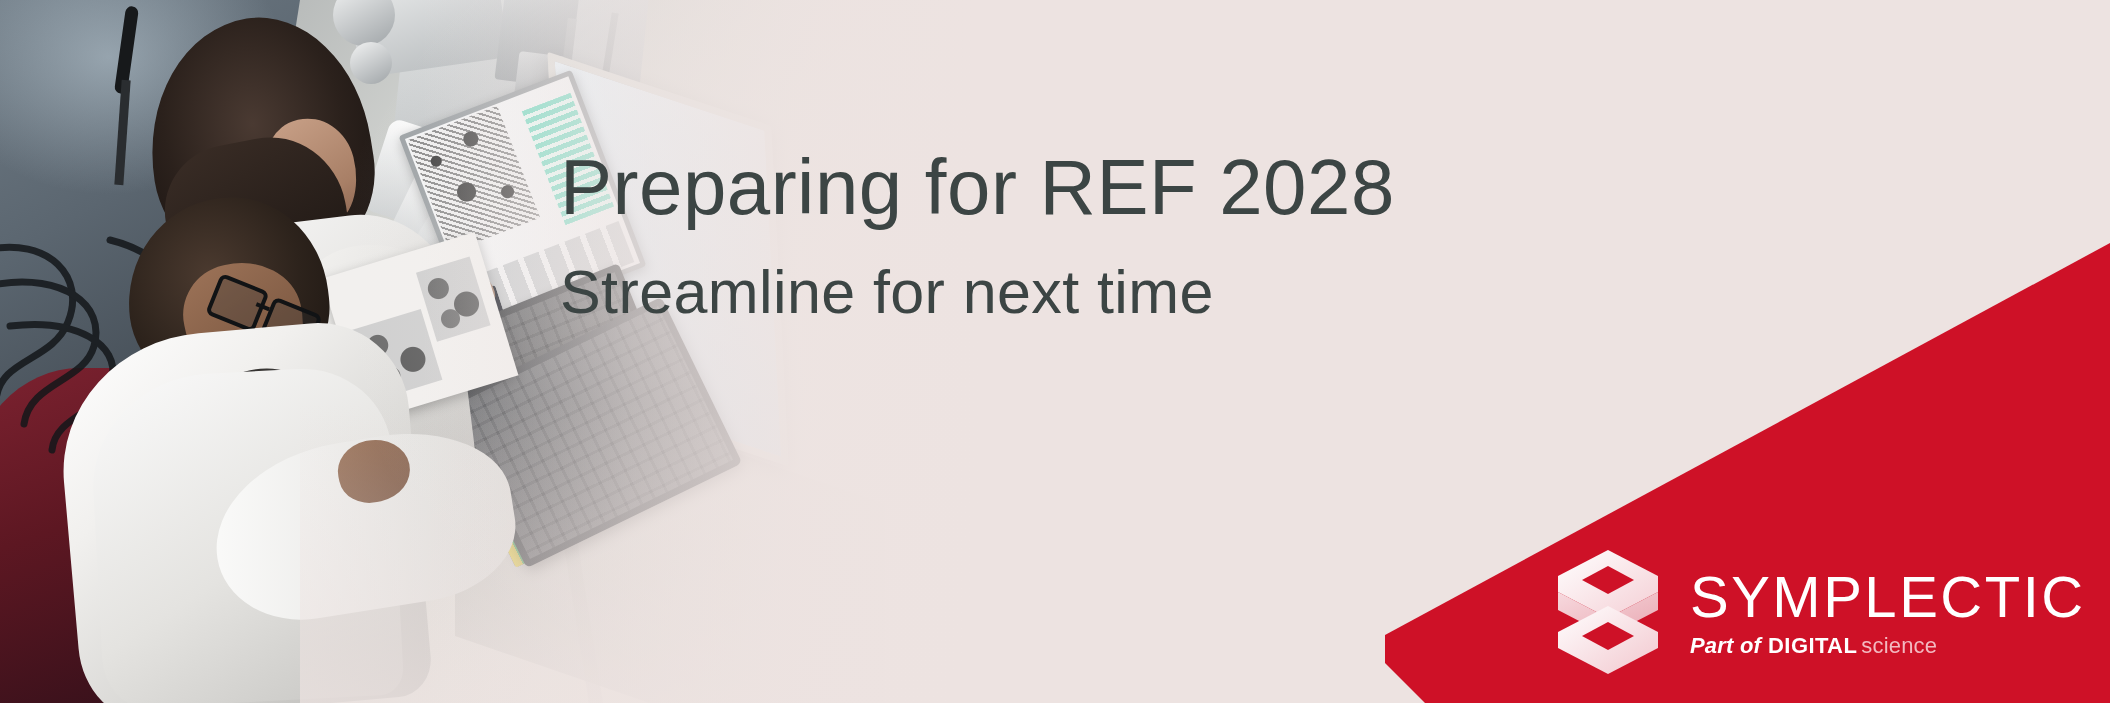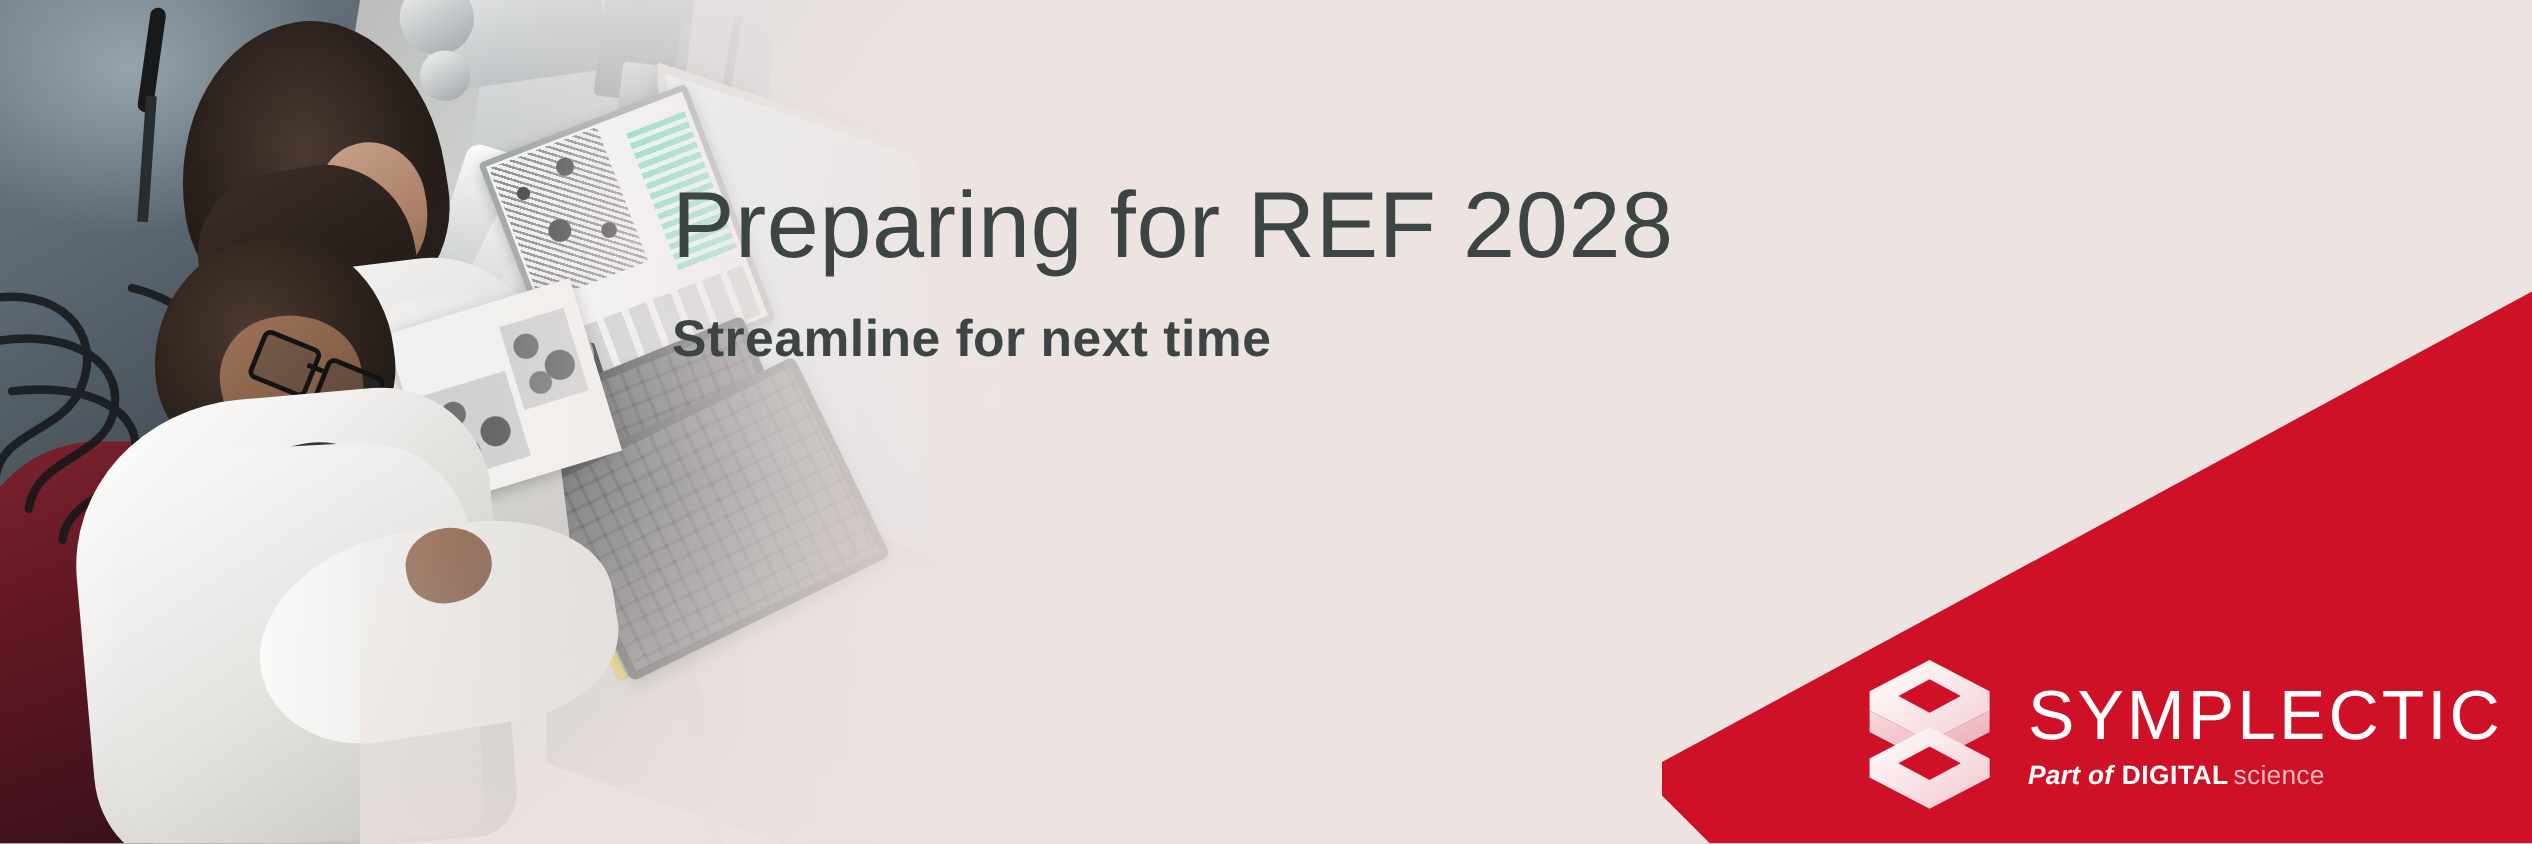--- a/index.html
+++ b/index.html
@@ -173,21 +173,21 @@
                  rgba(237,227,225,.90) 72%,#EDE3E1 100%);}
   .photo-fade-b{position:absolute;left:300px;bottom:0;width:680px;height:300px;
       background:linear-gradient(0deg,rgba(237,227,225,.72),rgba(237,227,225,0));}
   .photo-haze{position:absolute;left:330px;top:0;width:650px;height:703px;
       background:radial-gradient(ellipse at 75% 40%,rgba(245,240,238,.55),rgba(245,240,238,0) 70%);}
 
   
   .copy{position:absolute;left:560px;top:148px;width:1140px;text-align:left;z-index:30;}
   .headline{font-size:78px;line-height:1.0;font-weight:300;letter-spacing:.5px;
       color:#3C4544;white-space:nowrap;}
-  .subhead{font-size:43px;line-height:1.0;font-weight:700;letter-spacing:.4px;
+  .subhead{font-size:61px;line-height:1.0;font-weight:400;letter-spacing:.4px;
       color:#3C4544;white-space:nowrap;margin-top:36px;}
 
   
   .wedge{position:absolute;right:0;bottom:0;width:790px;height:460px;z-index:20;}
   .wedge svg{display:block;width:100%;height:100%;}
 
   
   .logo{position:absolute;left:1556px;top:548px;z-index:40;display:flex;align-items:center;gap:30px;}
   .logo-mark{position:relative;width:104px;height:128px;flex:0 0 auto;}
   .logo-mark svg{display:block;width:100%;height:100%;}

